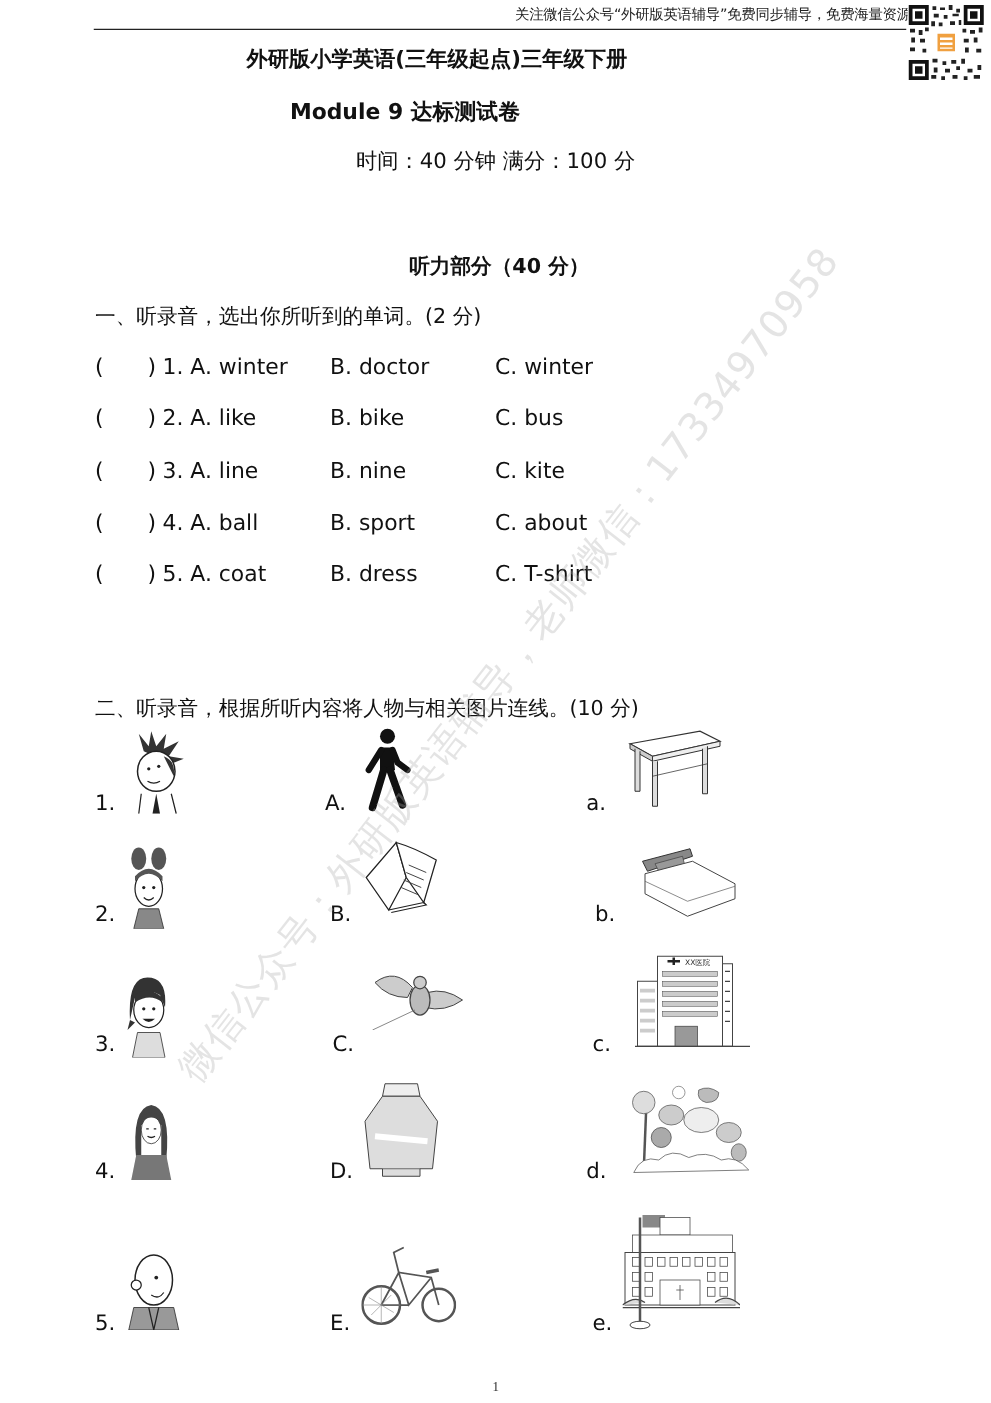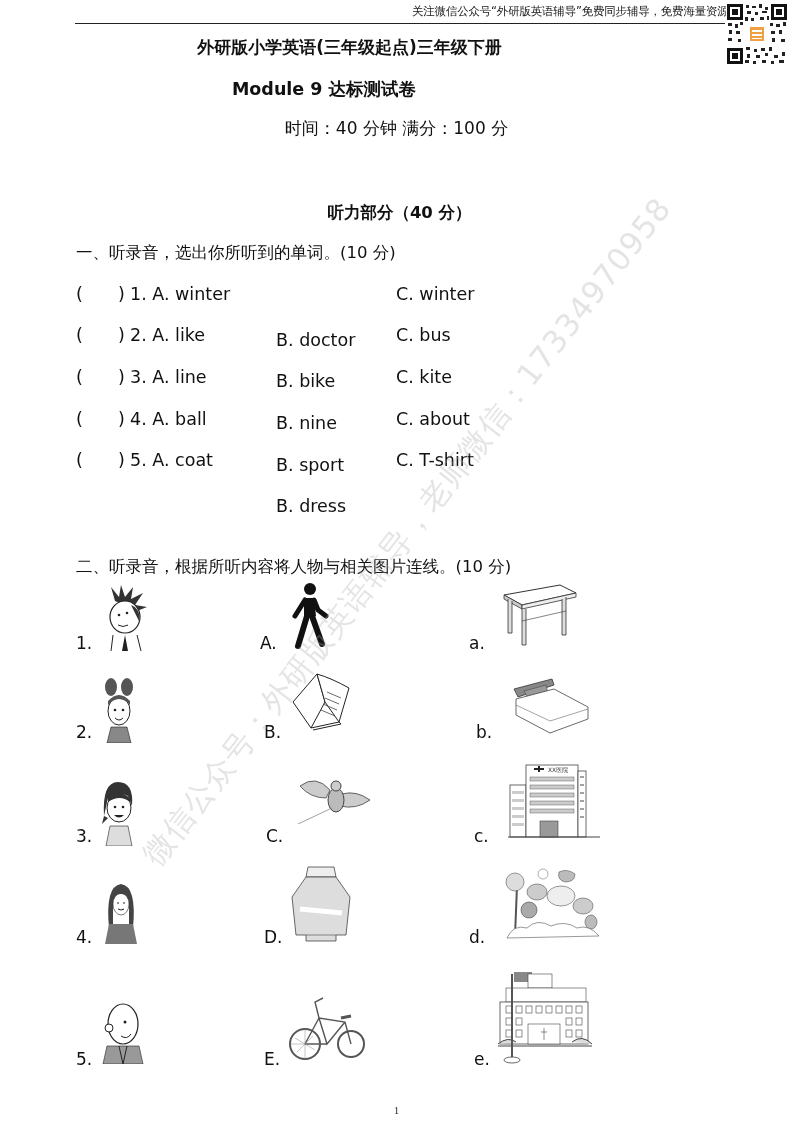--- a/index.html
+++ b/index.html
@@ -17,21 +17,21 @@
     .meta { left: 0; width: 793px; top: 117px; text-align: center; font-size: 17px; }
     .section-heading { left: 0; width: 793px; top: 202px; text-align: center; font-size: 16.5px; font-weight: bold; padding-left: 6px; box-sizing: border-box; }
 
     .q-heading { left: 76px; font-size: 16.5px; white-space: nowrap; }
 
     .mc-row { left: 76px; height: 24px; font-size: 17.5px; white-space: nowrap; }
     .mc-row span { position: absolute; top: 0; }
     .paren-open { left: 0; }
     .paren-close { left: 42px; }
     .opt-a { left: 54px; }
-    .opt-b { left: 200px; margin-top: 46px; }
+    .opt-b { left: 188px; }
     .opt-c { left: 320px; }
 
     .match-label { font-size: 17px; }
     .pic { position: absolute; }
 
     .watermark { left: 110px; top: 565px; transform: rotate(-52deg); transform-origin: left center;
                  font-size: 31px; color: rgba(170,170,170,0.32); white-space: nowrap; pointer-events: none; letter-spacing: 1px; }
 
     .page-num { left: 0; width: 793px; top: 1104px; text-align: center; font-size: 11px; font-family: "Liberation Serif", serif; color: #333; }
   </style>
@@ -100,21 +100,21 @@
       <rect x="26" y="35" width="10" height="1" fill="#fff"></rect>
   </svg>
 </div>
 
 <div class="abs title1">外研版小学英语(三年级起点)三年级下册</div>
 <div class="abs title2">Module 9 达标测试卷</div>
 <div class="abs meta">时间：40 分钟   满分：100 分</div>
 
 <div class="abs section-heading">听力部分（40 分）</div>
 
-<div class="abs q-heading" style="top:242px;">一、听录音，选出你所听到的单词。(10 分)</div>
+<div class="abs q-heading" style="top:242px;">一、听录音，选出你所听到的单词。(2 分)</div>
 
 <div class="abs mc-row" style="top:284px;">
   <span class="paren-open">(</span>
   <span class="paren-close">)</span>
   <span class="opt-a">1. A. winter</span>
   <span class="opt-b">B. doctor</span>
   <span class="opt-c">C. winter</span>
 </div>
 <div class="abs mc-row" style="top:325px;">
   <span class="paren-open">(</span>

